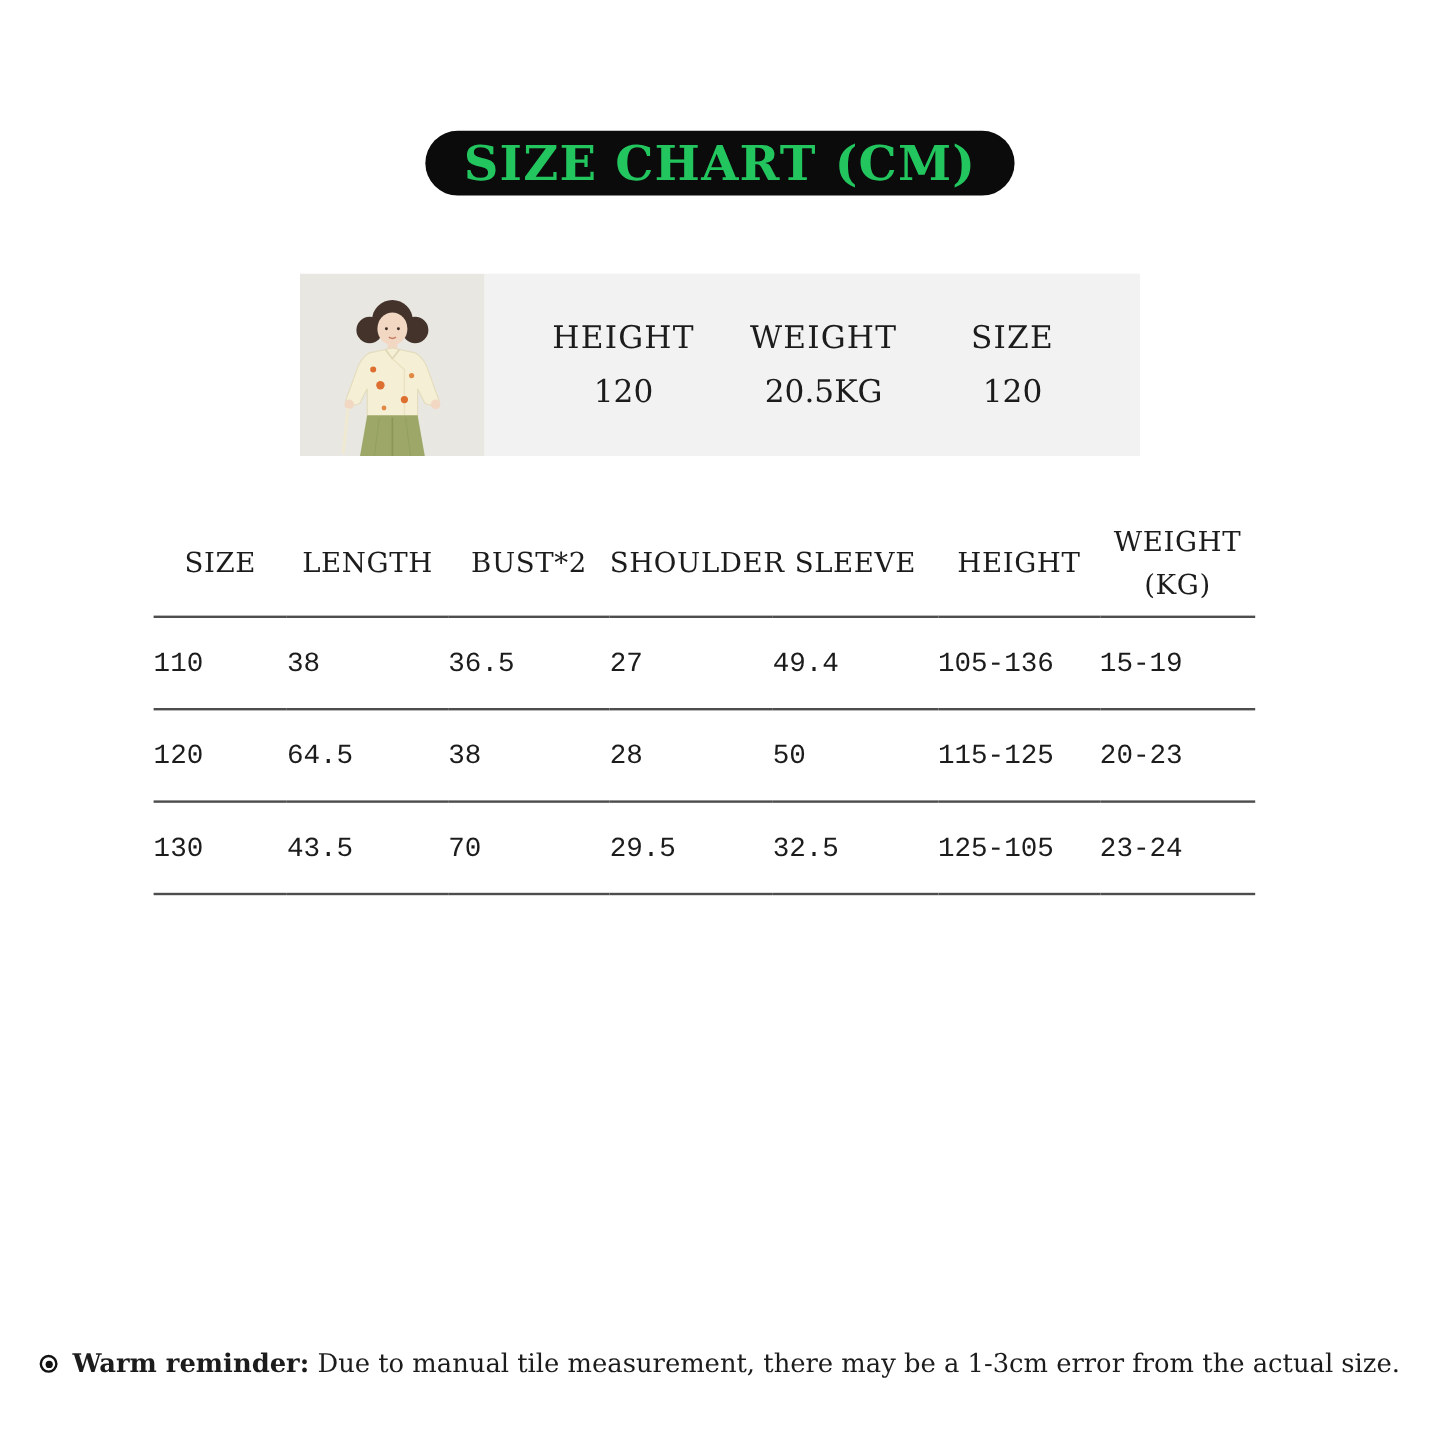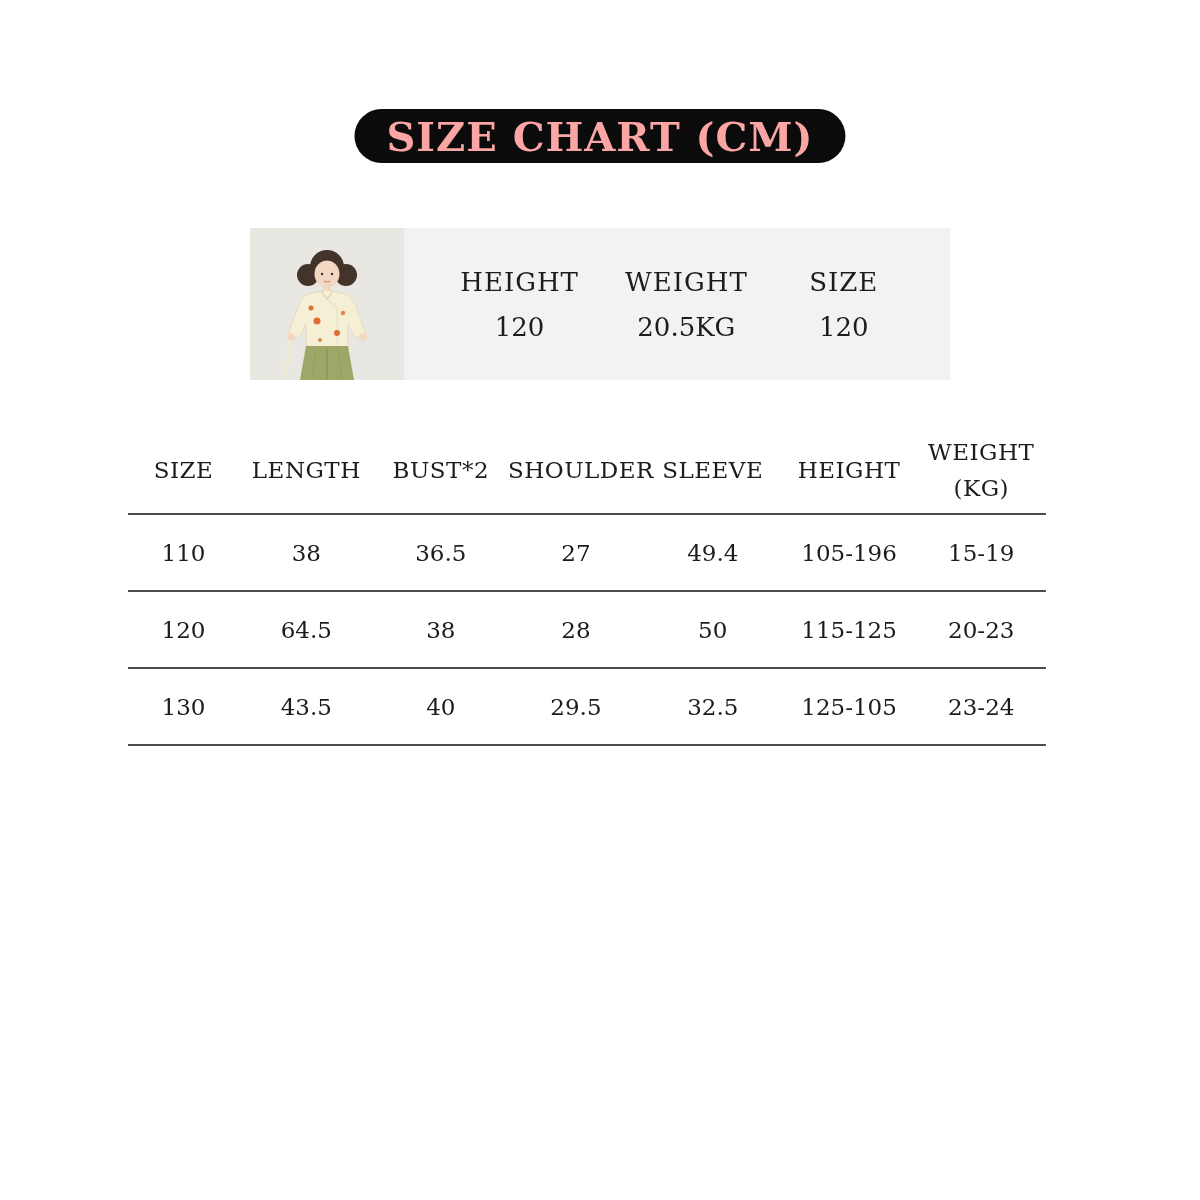--- a/index.html
+++ b/index.html
@@ -6,21 +6,21 @@
   body{
     width:1200px;height:1200px;background:#ffffff;
     font-family:"DejaVu Serif","Liberation Serif",serif;
     color:#1c1c1c;position:relative;overflow:hidden;
   }
   .page{position:absolute;inset:0;}
 
   
   .pill{
     position:absolute;top:109px;left:50%;transform:translateX(-50%);
-    background:#0b0b0b;color:#fca5a5;border-radius:28px;
+    background:#0b0b0b;color:#22c55e;border-radius:28px;
     height:54px;line-height:56px;padding:0 32px;
     font-size:40px;font-weight:bold;letter-spacing:1px;white-space:nowrap;
   }
 
   
   .model-section{
     position:absolute;top:228px;left:250px;width:700px;height:152px;
     display:flex;
   }
   .model-photo{width:154px;height:152px;flex:none;display:block;}
@@ -37,22 +37,22 @@
     position:absolute;top:428px;left:128px;width:918px;
     border-collapse:collapse;table-layout:fixed;
   }
   .size-table th{
     font-size:23px;font-weight:normal;letter-spacing:0.5px;
     height:85px;vertical-align:middle;text-align:center;
     border-bottom:2px solid #4d4d4d;white-space:pre-line;line-height:1.55;
     padding:0;
   }
   .size-table td{
-    font-size:23px;text-align:center;height:75px;
-    border-bottom:2px solid #4d4d4d;padding:0;
+    font-size:23px;height:75px;
+    border-bottom:2px solid #4d4d4d;padding:0;font-family:Liberation Mono, monospace;
   }
 
   
   .reminder{
     position:absolute;top:1124px;left:0;width:100%;
     display:flex;justify-content:center;align-items:center;gap:12px;
     font-size:21.5px;
   }
   .reminder .bold{font-weight:bold;}
   .bullseye{
@@ -148,38 +148,45 @@
 (KG)</th>
       </tr>
     </thead>
     <tbody>
         <tr>
           <td>110</td>
           <td>38</td>
           <td>36.5</td>
           <td>27</td>
           <td>49.4</td>
-          <td>105-196</td>
+          <td>105-136</td>
           <td>15-19</td>
         </tr>
         <tr>
           <td>120</td>
           <td>64.5</td>
           <td>38</td>
           <td>28</td>
           <td>50</td>
           <td>115-125</td>
           <td>20-23</td>
         </tr>
         <tr>
           <td>130</td>
           <td>43.5</td>
-          <td>40</td>
+          <td>70</td>
           <td>29.5</td>
           <td>32.5</td>
           <td>125-105</td>
           <td>23-24</td>
         </tr>
       </tbody>
   </table>
 
+  <div class="reminder">
+    <span class="bullseye"></span>
+    <span>
+      <span class="bold">Warm reminder:</span>
+      <span>Due to manual tile measurement, there may be a 1-3cm error from the actual size.</span>
+    </span>
+  </div>
 
 </div>
 
 </body></html>

